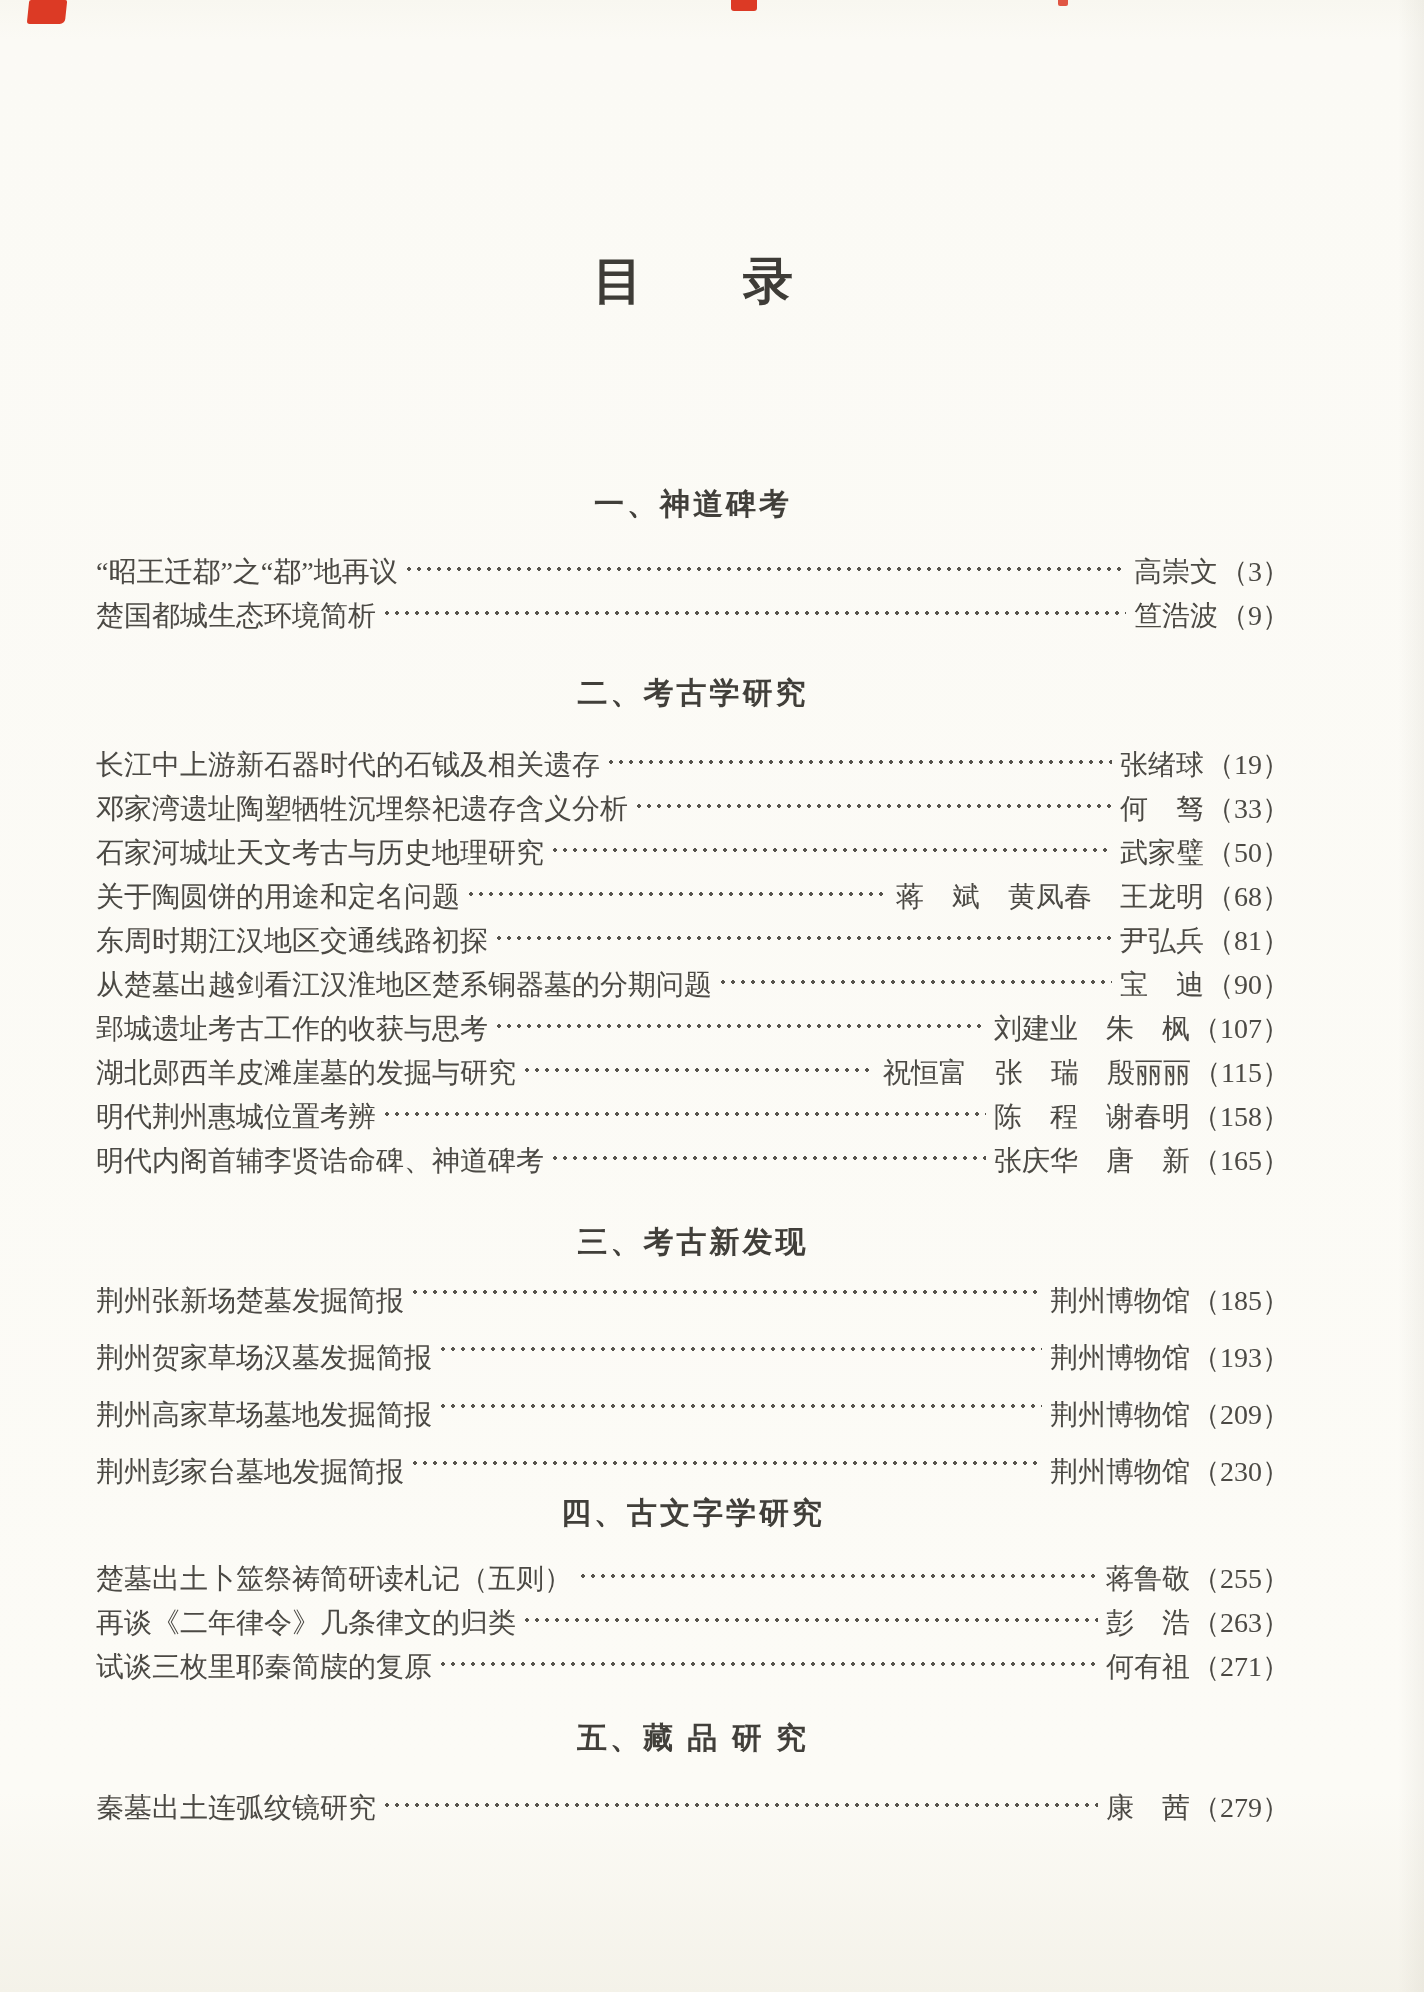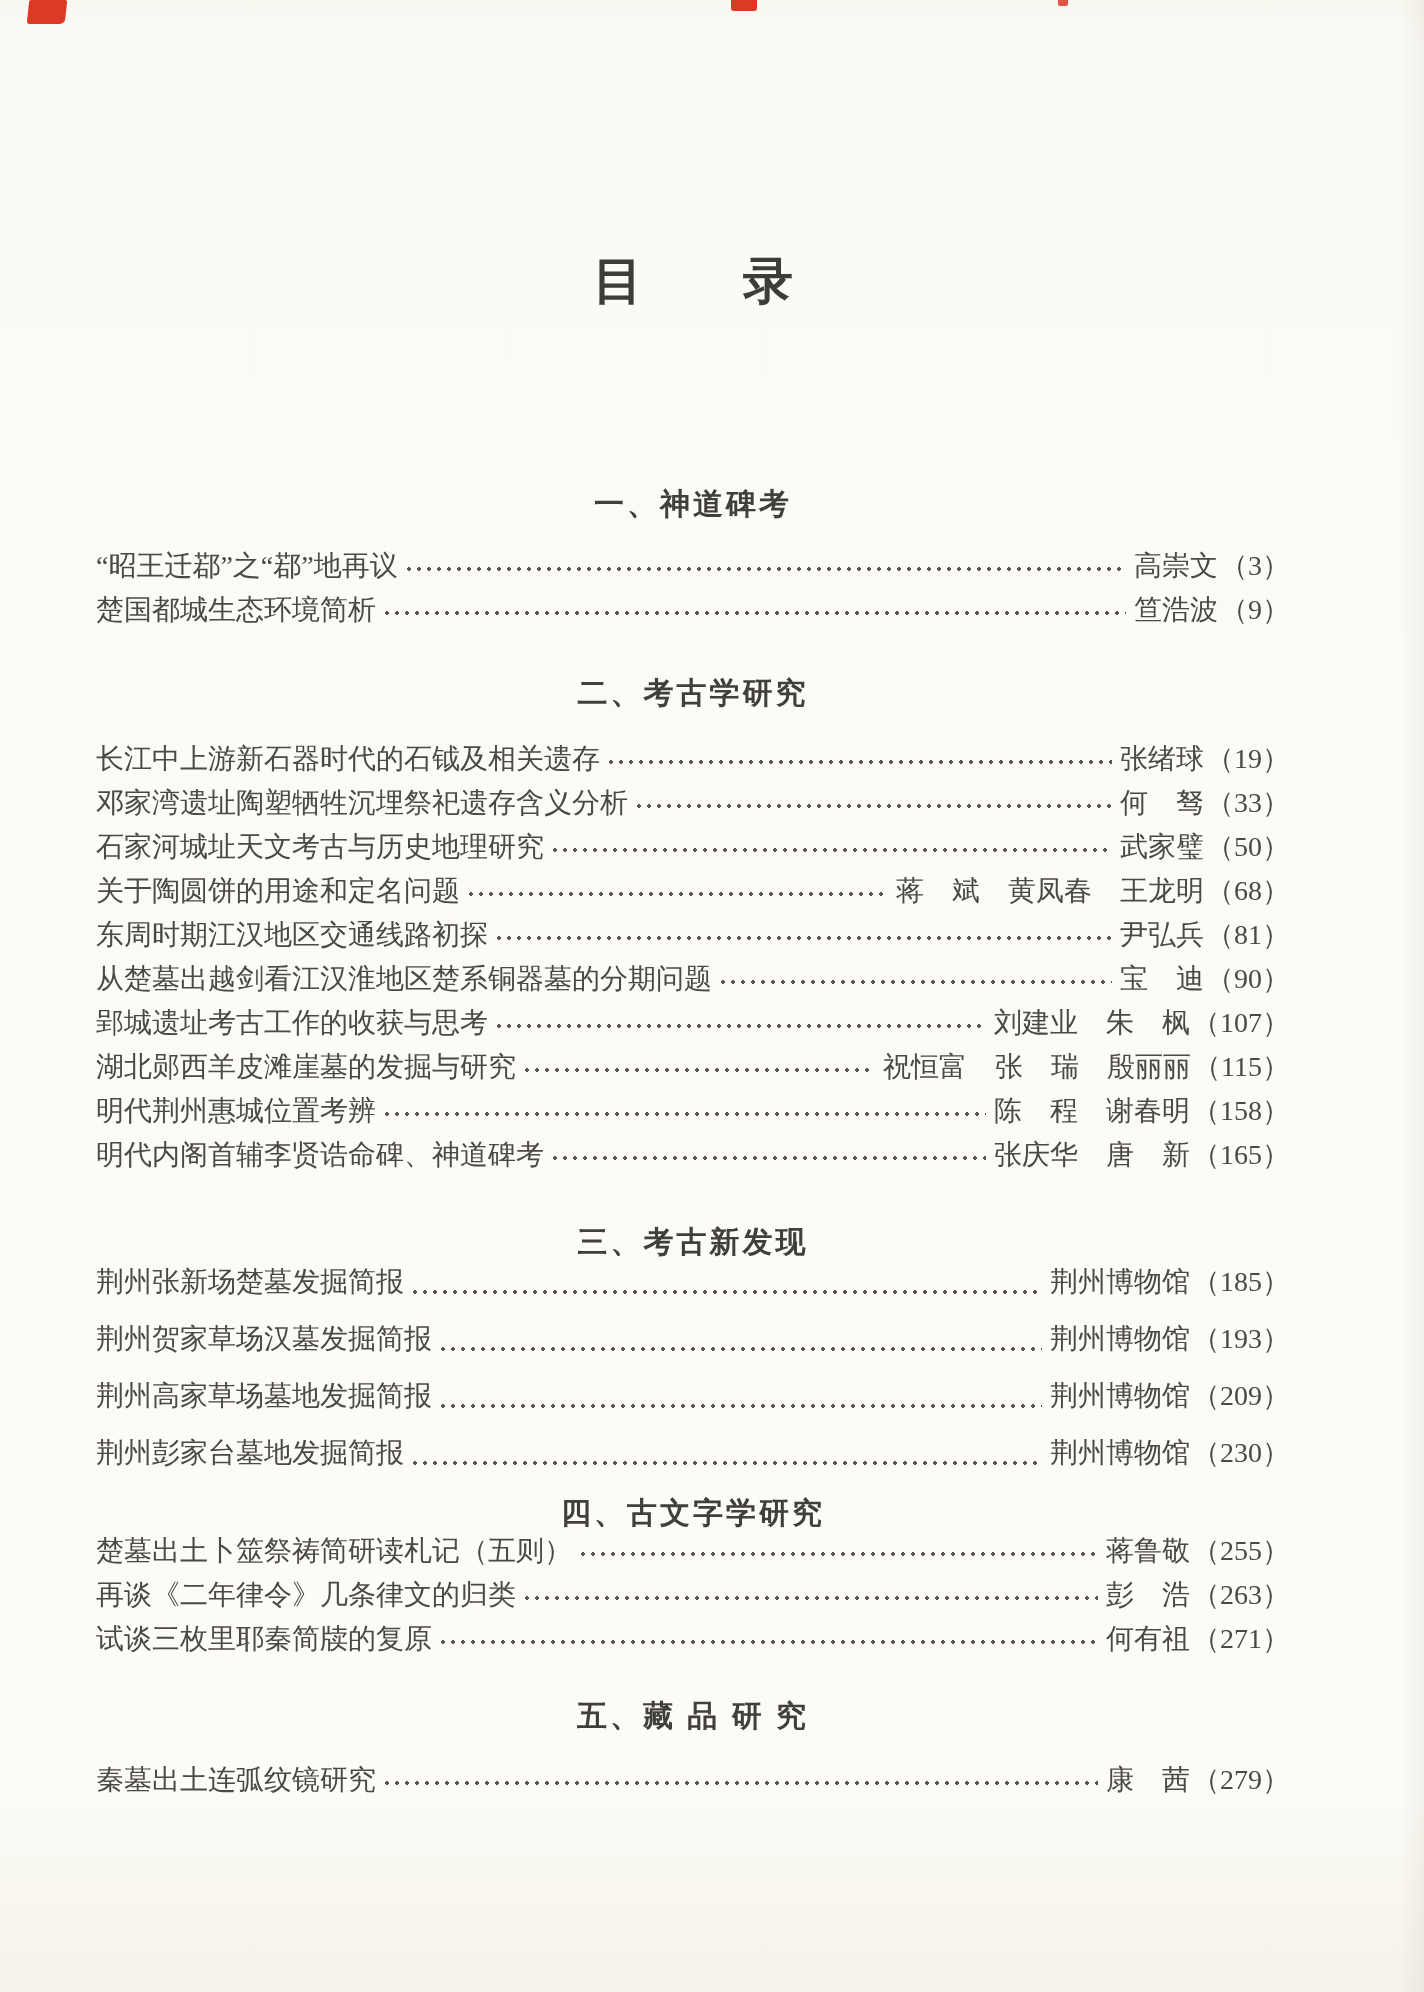--- a/index.html
+++ b/index.html
@@ -40,21 +40,21 @@
     font-family: "Liberation Sans", "DejaVu Sans", sans-serif;
     font-weight: bold;
     font-size: 30px;
     line-height: 35px;
     letter-spacing: 3px;
     color: #413f3a;
   }
   .entries { margin: 0; }
   .entry {
     display: flex;
-    align-items: flex-start;
+    align-items: flex-end;
     height: 44px;
     font-size: 28px;
     white-space: nowrap;
   }
   .section-loose .entry { height: 57px; }
   .entry .t { flex: 0 0 auto; }
   .entry .dots {
     flex: 1 1 auto;
     align-self: stretch;
     min-width: 14px;
@@ -67,21 +67,21 @@
   .entry .a { flex: 0 0 auto; }
   .entry .p { flex: 0 0 auto; margin-left: 2px; }
 
   #sec1 .sec-heading { margin-top: 176px; }
   #sec1 .entries     { margin-top: 26px; }
   #sec2 .sec-heading { margin-top: 40px; }
   #sec2 .entries     { margin-top: 30px; }
   #sec3 .sec-heading { margin-top: 44px; }
   #sec3 .entries     { margin-top: 4px; }
   #sec4 .sec-heading { margin-top: 4px; }
-  #sec4 .entries     { margin-top: 2px; }
+  #sec4 .entries     { margin-top: 24px; }
   #sec5 .sec-heading { margin-top: 34px; }
   #sec5 .entries     { margin-top: 28px; }
 </style>
 </head>
 <body>
 
 <div class="page">
   <div class="artifact artifact-1"></div>
   <div class="artifact artifact-2"></div>
   <div class="artifact artifact-3"></div>

